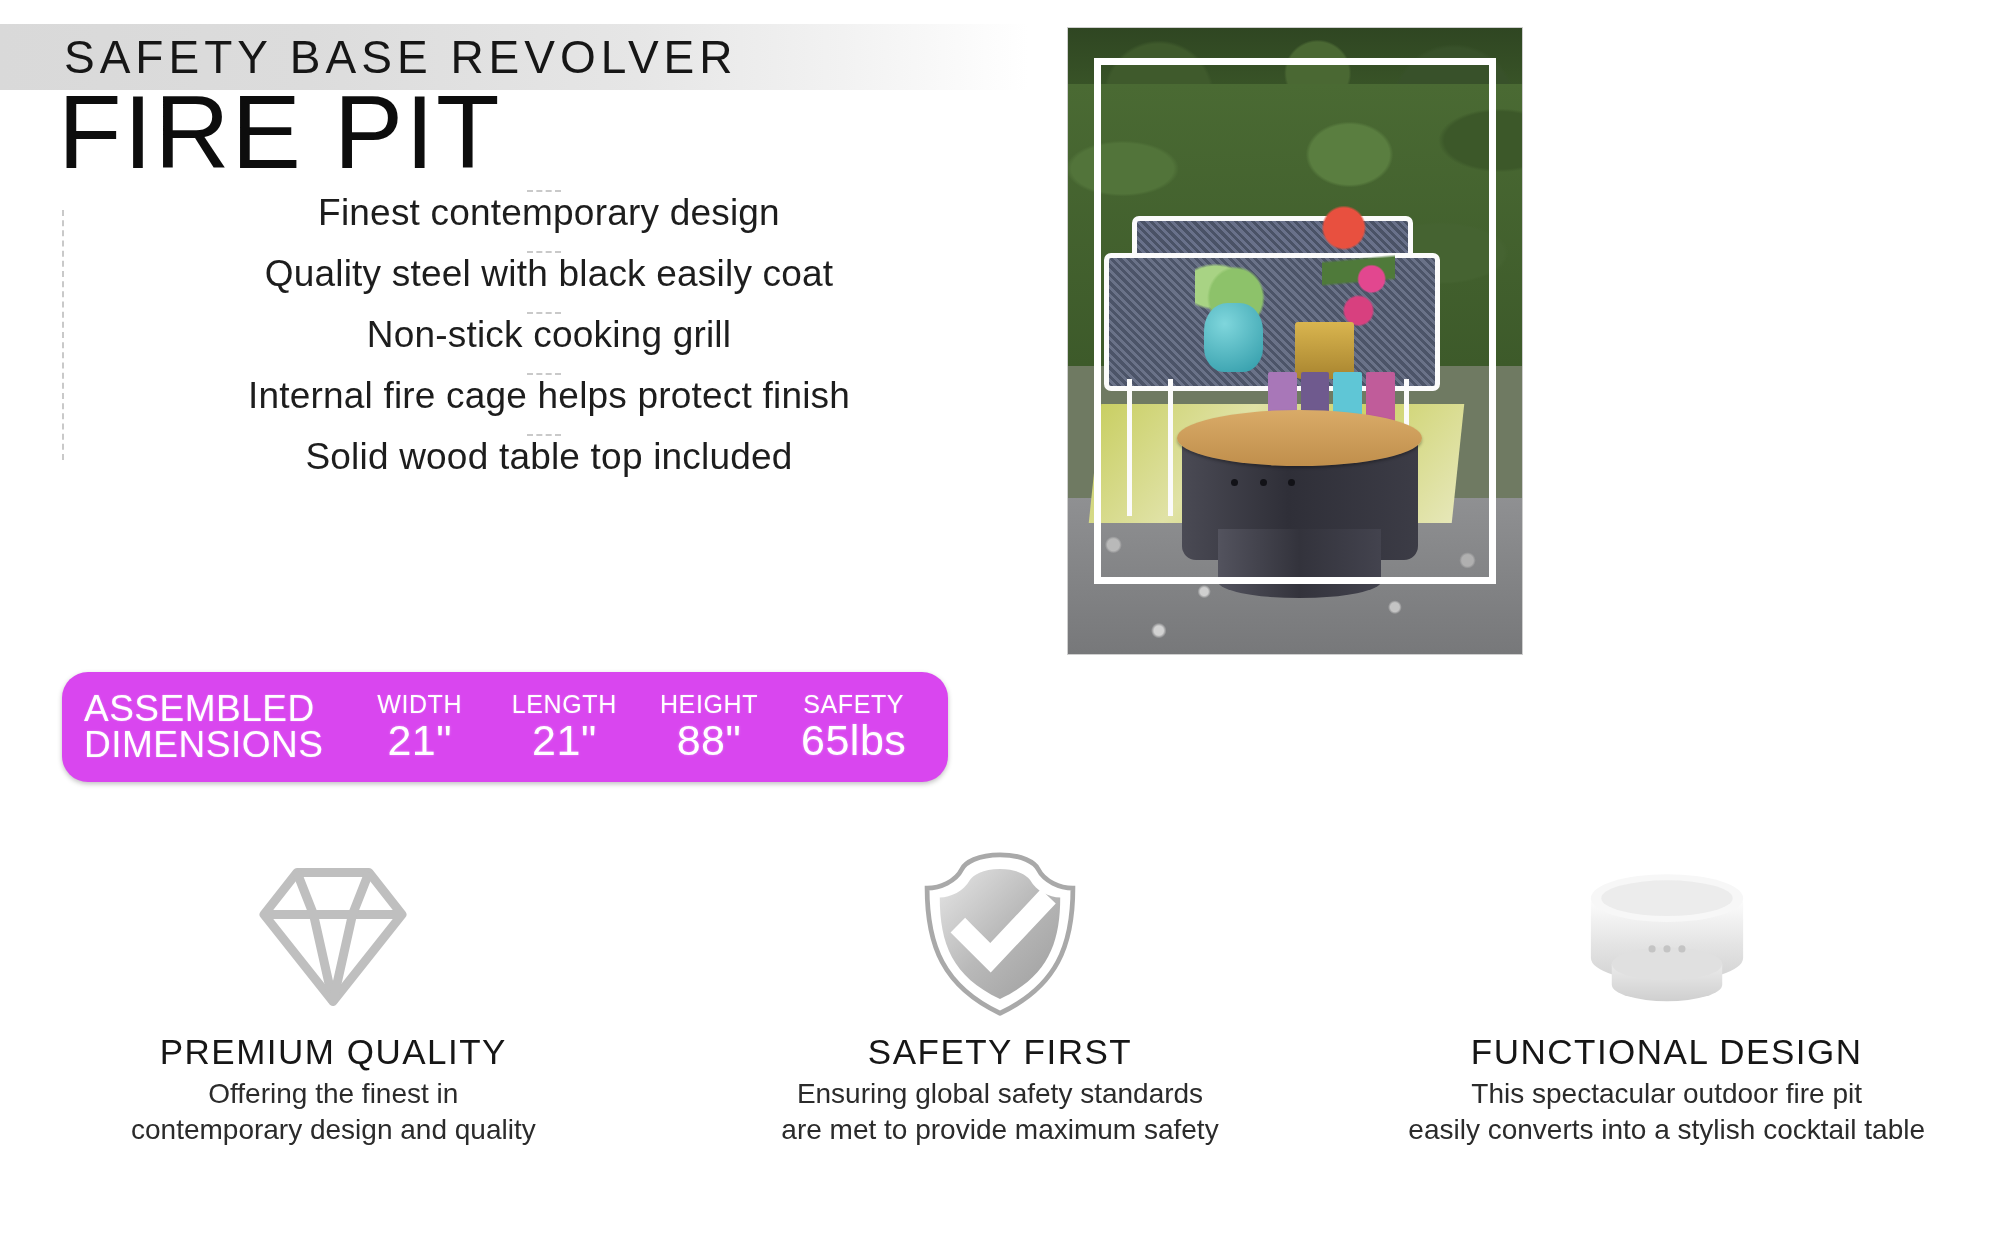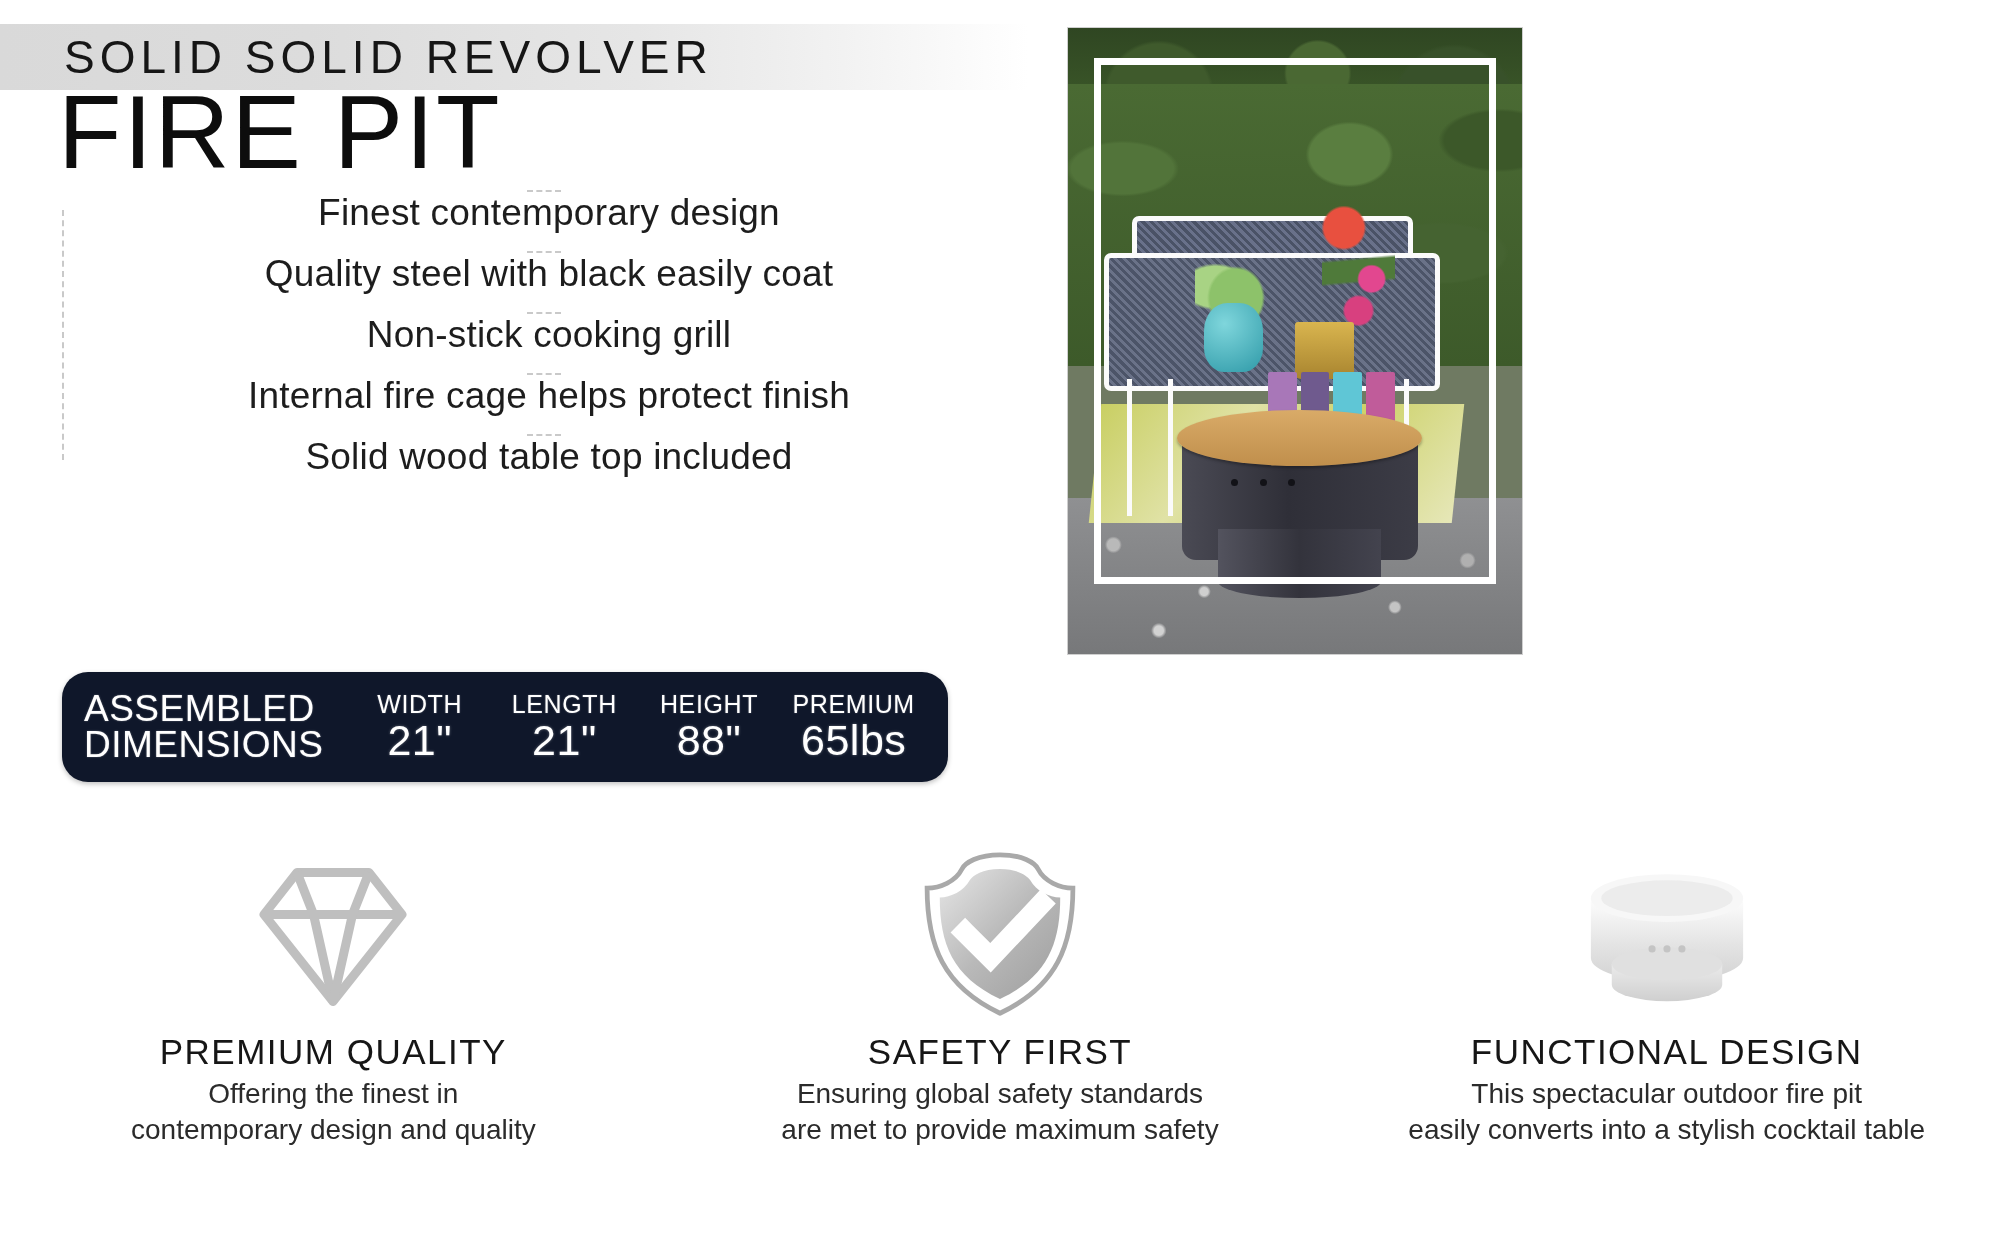--- a/index.html
+++ b/index.html
@@ -47,21 +47,21 @@
     margin-right:10px;
   }
   .feat-text{
     font-size:37px; font-weight:400; color:#1d1d1d;
     white-space:nowrap; letter-spacing:0.2px;
   }
 
   
   .dims{
     position:absolute; left:62px; top:672px; width:886px; height:110px;
-    background:#0f172a; border-radius:26px;
+    background:#d946ef; border-radius:26px;
     display:flex; align-items:center; padding:0 22px;
     box-shadow:0 2px 5px rgba(0,0,0,.25);
   }
   .dims-label{
     color:#ffffff; line-height:0.97; letter-spacing:0.5px;
     font-size:37px; font-weight:400; flex:0 0 auto; margin-right:24px;
     text-shadow:0 0 2px rgba(255,255,255,.35);
   }
   .dims-label div{ white-space:nowrap; }
   .dims-cols{ display:flex; flex:1 1 auto; align-items:flex-start; justify-content:space-between; }
@@ -164,21 +164,21 @@
   }
   .benefit-desc{
     margin-top:4px; font-size:28px; line-height:1.28; color:#2b2b2b;
     text-align:center; white-space:pre-line;
   }
 </style>
 </head>
 <body>
 
 <div class="eyebrow-band"></div>
-<div class="eyebrow-text">SOLID SOLID REVOLVER</div>
+<div class="eyebrow-text">SAFETY BASE REVOLVER</div>
 <div class="main-title">FIRE PIT</div>
 
 <div class="features">
   <div class="feat-spine"></div>
 
   <div class="feat-row">
     <span class="feat-dash"></span>
     <span class="feat-text">Finest contemporary design</span>
   </div>
   <div class="feat-row">
@@ -211,21 +211,21 @@
     </div>
     <div class="dim-col">
       <div class="dim-name">LENGTH</div>
       <div class="dim-val">21"</div>
     </div>
     <div class="dim-col">
       <div class="dim-name">HEIGHT</div>
       <div class="dim-val">88"</div>
     </div>
     <div class="dim-col">
-      <div class="dim-name">PREMIUM</div>
+      <div class="dim-name">SAFETY</div>
       <div class="dim-val">65lbs</div>
     </div>
   </div>
 </div>
 
 <div class="photo">
   <div class="ph-layer ph-fence"></div>
   <div class="ph-layer ph-hedge-top"></div>
   <div class="ph-layer ph-hedge"></div>
   <div class="ph-layer ph-gravel"></div>

